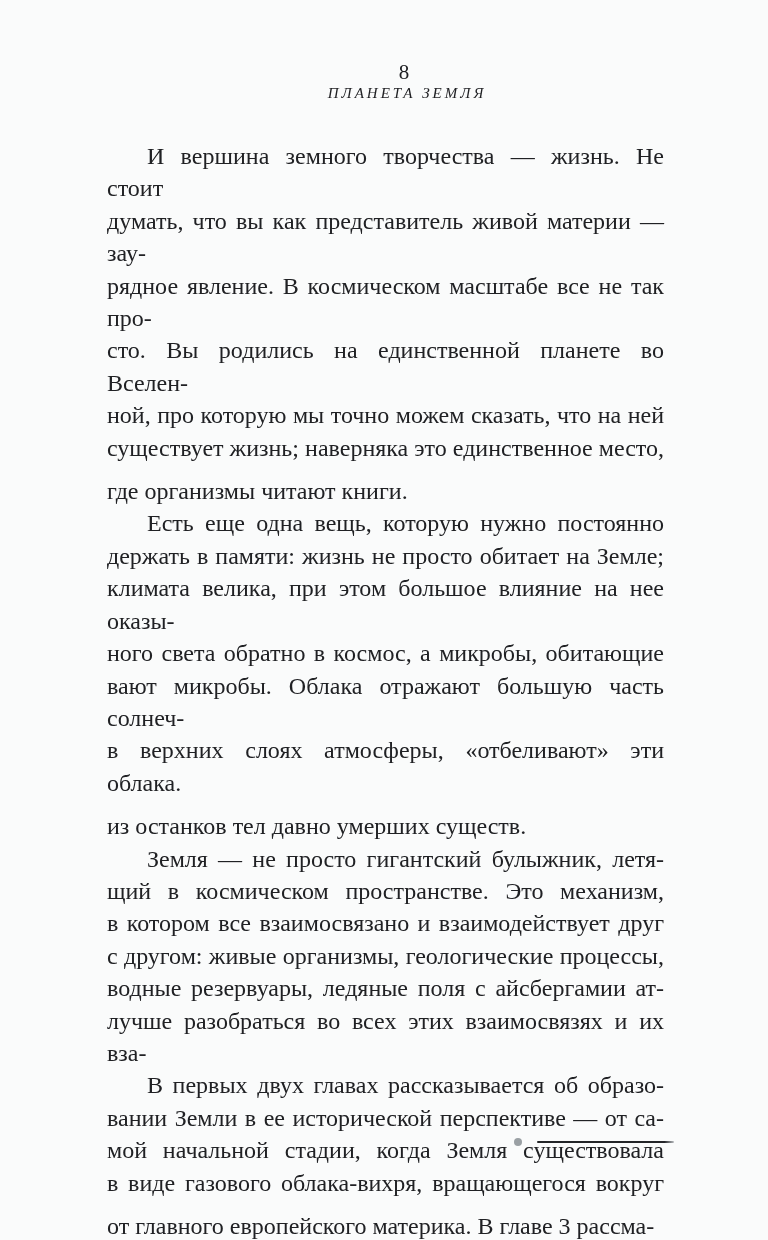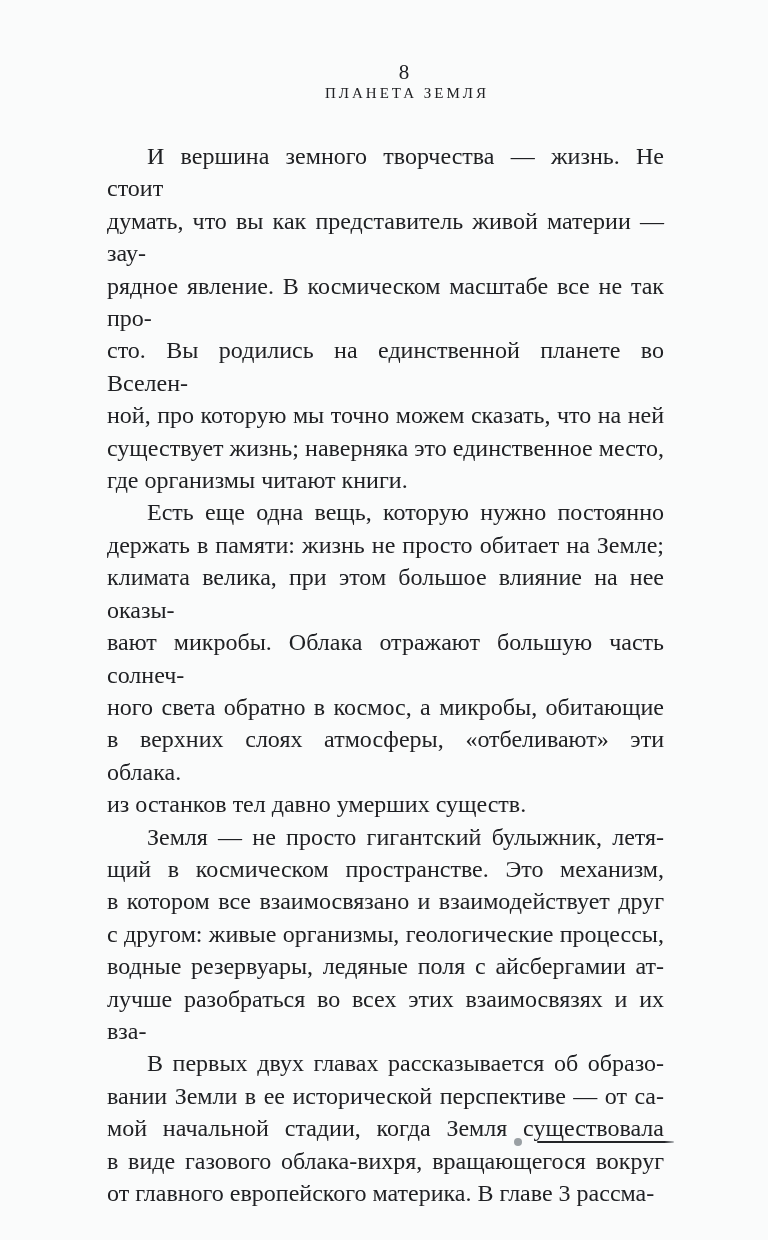--- a/index.html
+++ b/index.html
@@ -32,36 +32,37 @@
   .running-head {
     position: absolute;
     top: 86px;
     left: 407px;
     transform: translateX(-50%);
     font-size: 15px;
     line-height: 1;
     letter-spacing: 3px;
     white-space: nowrap;
     color: var(--ink);
+    font-style: italic;
   }
   .page-text {
     position: absolute;
     top: 140px;
     left: 107px;
     width: 557px;
     font-size: 24px;
     line-height: 32.4px;
   }
   .page-text .line {
     text-align: justify;
     text-align-last: justify;
     white-space: normal;
   }
   .page-text .line.first { text-indent: 40px; }
-  .page-text .line.last { text-align-last: left; }
+  .page-text .line.last { text-align-last: left; margin-top: 11px; }
   .footer-indicator {
     position: absolute;
     left: 505px;
     top: 1130px;
     width: 180px;
     height: 24px;
   }
   .footer-dot {
     position: absolute;
     left: 9px;
@@ -94,22 +95,22 @@
       <div class="line first">И вершина земного творчества — жизнь. Не стоит</div>
       <div class="line">думать, что вы как представитель живой материи — зау-</div>
       <div class="line">рядное явление. В космическом масштабе все не так про-</div>
       <div class="line">сто. Вы родились на единственной планете во Вселен-</div>
       <div class="line">ной, про которую мы точно можем сказать, что на ней</div>
       <div class="line">существует жизнь; наверняка это единственное место,</div>
       <div class="line last">где организмы читают книги.</div>
       <div class="line first">Есть еще одна вещь, которую нужно постоянно</div>
       <div class="line">держать в памяти: жизнь не просто обитает на Земле;</div>
       <div class="line">климата велика, при этом большое влияние на нее оказы-</div>
+      <div class="line">ного света обратно в космос, а микробы, обитающие</div>
       <div class="line">вают микробы. Облака отражают большую часть солнеч-</div>
-      <div class="line">ного света обратно в космос, а микробы, обитающие</div>
       <div class="line">в верхних слоях атмосферы, «отбеливают» эти облака.</div>
       <div class="line last">из останков тел давно умерших существ.</div>
       <div class="line first">Земля — не просто гигантский булыжник, летя-</div>
       <div class="line">щий в космическом пространстве. Это механизм,</div>
       <div class="line">в котором все взаимосвязано и взаимодействует друг</div>
       <div class="line">с другом: живые организмы, геологические процессы,</div>
       <div class="line">водные резервуары, ледяные поля с айсбергамии ат-</div>
       <div class="line">лучше разобраться во всех этих взаимосвязях и их вза-</div>
       <div class="line first">В первых двух главах рассказывается об образо-</div>
       <div class="line">вании Земли в ее исторической перспективе — от са-</div>

